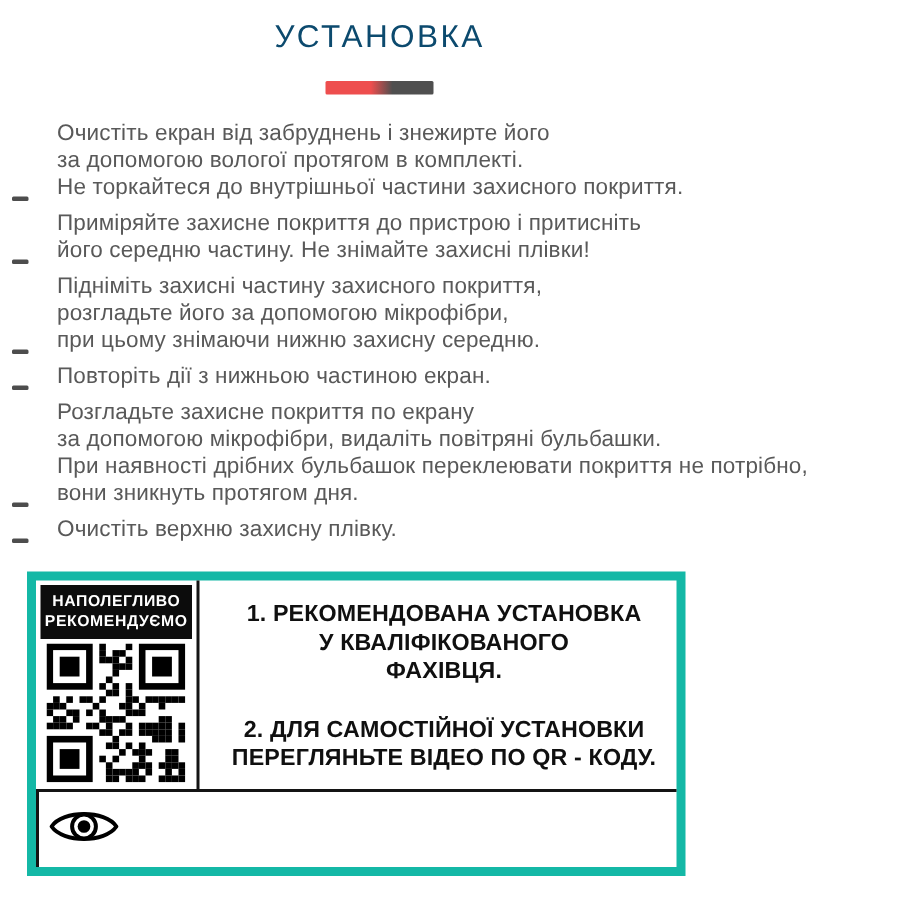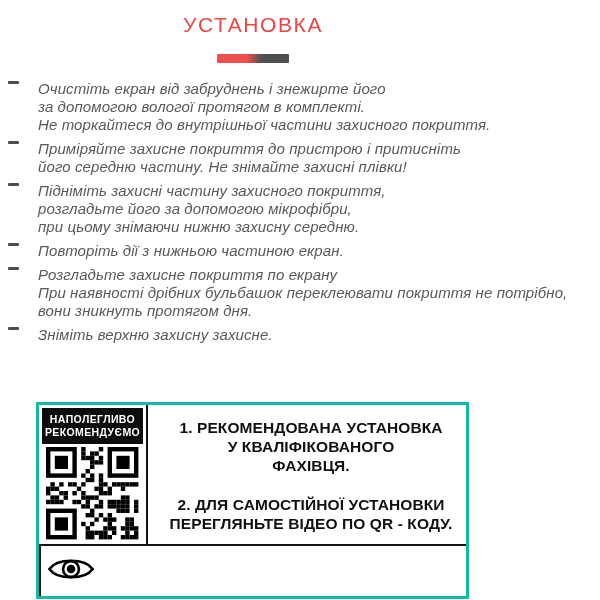--- a/index.html
+++ b/index.html
@@ -6,40 +6,40 @@
   body{
     width:600px;height:600px;background:#ffffff;overflow:hidden;
     font-family:"Liberation Sans","DejaVu Sans",sans-serif;
     -webkit-font-smoothing:antialiased;
   }
   .page{position:relative;width:600px;height:600px;background:#fff;}
 
   
   .header{width:506px;margin:0 auto 0 0;text-align:center;padding-top:13px;}
   .title{
-    font-size:21px;font-weight:500;color:#ef4444;letter-spacing:1.6px;
+    font-size:21px;font-weight:500;color:#0c4a6e;letter-spacing:1.6px;
     line-height:24px;
   }
   .accent-bar{
     width:72px;height:9px;margin:17px auto 0 auto;border-radius:1px;
   }
 
   
   .list{margin:17px 0 0 8px;}
-  .li{display:flex;align-items:flex-start;margin-bottom:6px;font-style:italic;}
+  .li{display:flex;align-items:flex-end;margin-bottom:6px;}
   .dash{
     width:11px;height:2.6px;background:#4d4d4d;border-radius:1px;flex:0 0 auto;
     margin-top:1px;
   }
   .li-text{margin-left:19px;font-size:15px;line-height:18px;color:#595959;letter-spacing:0.1px;}
 
   
   .rec-box{
-    position:absolute;left:36px;top:381px;width:427px;
-    border:3px solid #14b8a6;background:#fff;margin-top:21px;
+    position:absolute;left:18px;top:381px;width:427px;
+    border:6px solid #14b8a6;background:#fff;
   }
   .rec-top{display:flex;border-bottom:2px solid #141414;height:139px;}
   .qr-cell{
     width:109px;flex:0 0 auto;border-right:2px solid #141414;
     padding:3px;display:flex;flex-direction:column;box-sizing:border-box;
   }
   .badge{
     background:#0c0c0c;color:#ffffff;text-align:center;
     font-size:10.5px;font-weight:bold;line-height:13px;letter-spacing:0.4px;
     padding:5px 1px 5px 1px;
@@ -99,28 +99,29 @@
       <div class="li">
         <span class="dash"></span>
         <div class="li-text">
           <div class="ln">Повторіть дії з нижньою частиною екран.</div>
         </div>
       </div>
       <div class="li">
         <span class="dash"></span>
         <div class="li-text">
           <div class="ln">Розгладьте захисне покриття по екрану</div>
+          <div class="ln">за допомогою мікрофібри, видаліть повітряні бульбашки.</div>
           <div class="ln">При наявності дрібних бульбашок переклеювати покриття не потрібно,</div>
           <div class="ln">вони зникнуть протягом дня.</div>
         </div>
       </div>
       <div class="li">
         <span class="dash"></span>
         <div class="li-text">
-          <div class="ln">Зніміть верхню захисну захисне.</div>
+          <div class="ln">Очистіть верхню захисну плівку.</div>
         </div>
       </div>
     </div>
 
   <div class="rec-box">
     <div class="rec-top">
       <div class="qr-cell">
         <div class="badge">
           <div class="ln">НАПОЛЕГЛИВО</div>
           <div class="ln">РЕКОМЕНДУЄМО</div>

